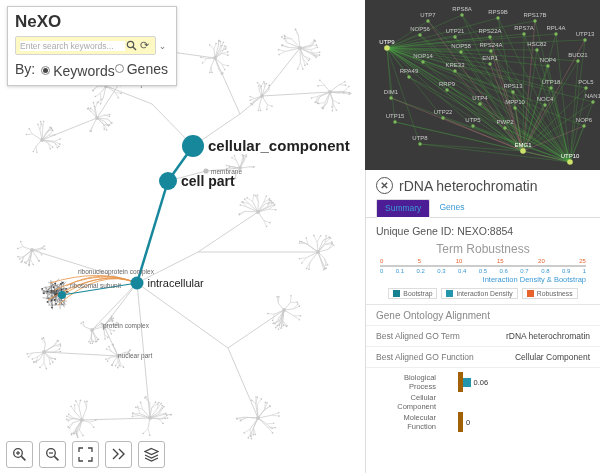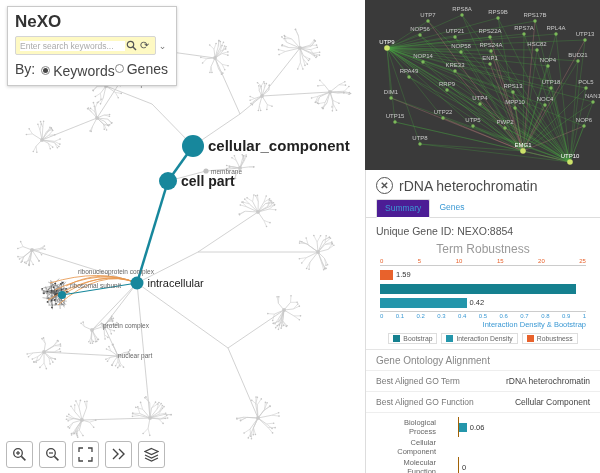--- a/index.html
+++ b/index.html
@@ -65,21 +65,21 @@
   .legend-item { display:flex; align-items:center; gap:3px; border:1px solid #ddd; padding:1px 4px;
     font-size:6.8px; color:#666; background:#fff; }
   .legend-swatch { width:7px; height:7px; display:inline-block; }
   .section-heading { font-size:10px; color:#888; padding:5px 10px 4px; border-top:1px solid #e5e5e5; }
   .kv-row { display:flex; justify-content:space-between; padding:5px 10px; border-top:1px solid #eee; font-size:8.5px;align-items:flex-end; }
   .kv-label { color:#777; }
   .kv-value { color:#444; text-align:right; }
   #category-chart { padding:4px 10px 2px; border-top:1px solid #eee; }
   .cat-row { display:flex; align-items:center; height:20px; }
   .cat-label { width:82px; text-align:right; font-size:7.5px; color:#666; padding-right:22px; flex:0 0 auto; }
-  .cat-plot { flex:1; border-left:1px solid #a16207; display:flex; align-items:center; height:100%; }
+  .cat-plot { flex:1; border-left:5px solid #a16207; display:flex; align-items:center; height:100%; }
   .cat-bar { height:9px; }
 </style>
 </head>
 <body>
 
 <div id="stage">
 
   <div id="tree-pane">
     <svg id="tree-svg" width="365" height="473">
         <line x1="193" y1="146" x2="240" y2="114" stroke="#c6c6c6" stroke-width="0.8"></line>
@@ -1599,33 +1599,20 @@
 
     <div id="robustness-chart">
       <div class="axis-row axis-top" id="rob-top-axis">
           <span>0</span>
           <span>5</span>
           <span>10</span>
           <span>15</span>
           <span>20</span>
           <span>25</span>
         </div>
-      <div id="rob-bars">
-          <div class="bar-row">
-            <div class="hbar" style="width: 6.36%; background: rgb(232, 98, 44);"></div>
-            <span class="bar-val">1.59</span>
-          </div>
-          <div class="bar-row">
-            <div class="hbar" style="width: 95%; background: rgb(21, 128, 143);"></div>
-          </div>
-          <div class="bar-row">
-            <div class="hbar" style="width: 42%; background: rgb(36, 150, 171);"></div>
-            <span class="bar-val">0.42</span>
-          </div>
-        </div>
       <div class="axis-row axis-bottom" id="rob-bottom-axis">
           <span>0</span>
           <span>0.1</span>
           <span>0.2</span>
           <span>0.3</span>
           <span>0.4</span>
           <span>0.5</span>
           <span>0.6</span>
           <span>0.7</span>
           <span>0.8</span>

